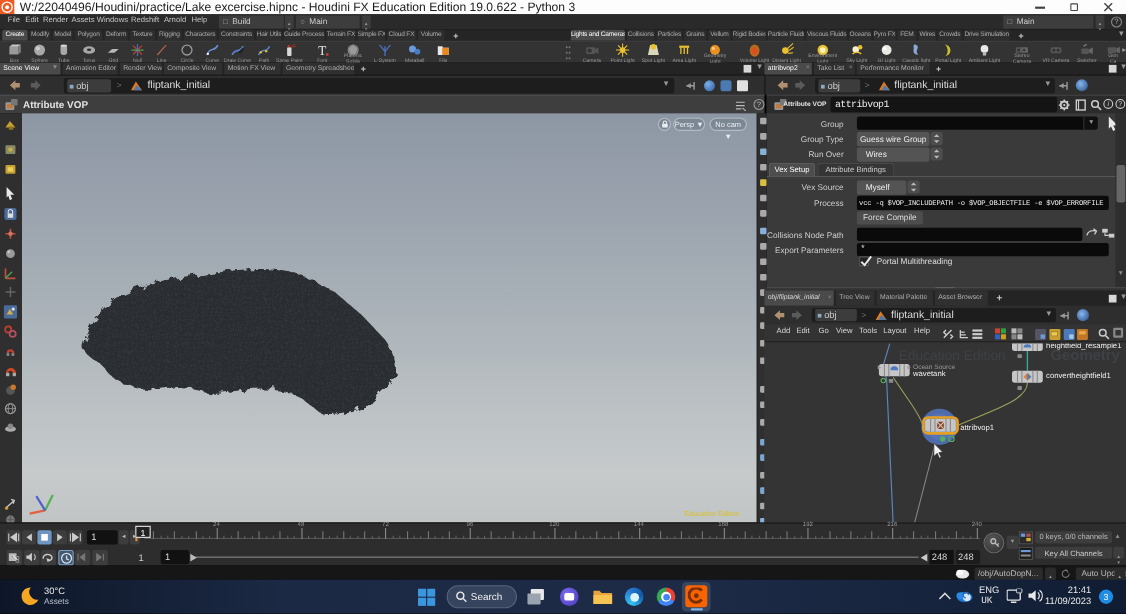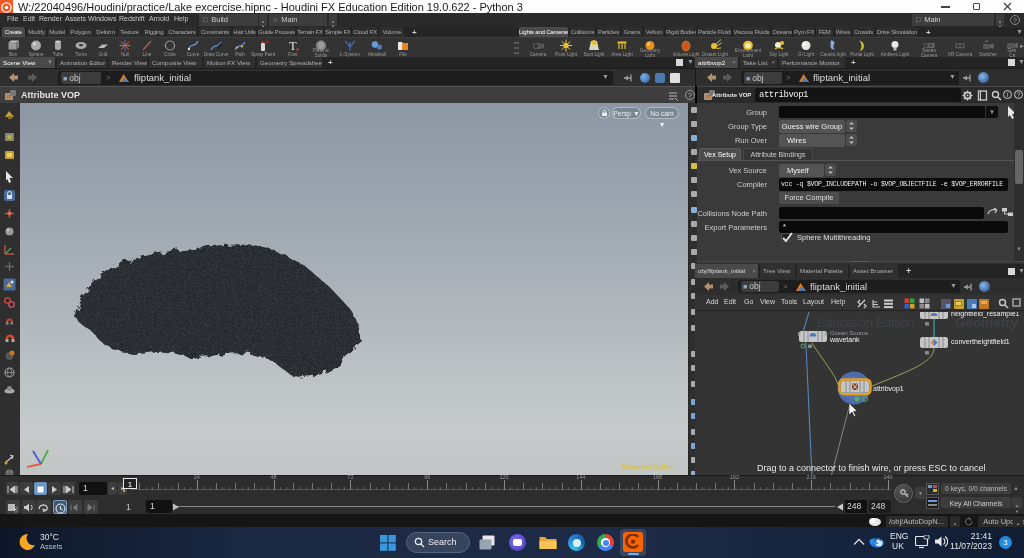--- a/index.html
+++ b/index.html
@@ -530,40 +530,40 @@
       </svg>
 <div class="abs" style="left:0;top:74px;width:327px;height:1px;background:#555;"></div>
 <div class="abs" style="left:2px;top:62px;width:42px;height:12px;background:#4d4d4d;border:1px solid #5a5a5a;border-bottom:none;border-radius:3px 3px 0 0;color:#fff;font-size:7px;text-align:center;line-height:12px;">Vex Setup</div>
 <div class="abs" style="left:46px;top:62px;width:70px;height:12px;background:#353535;border:1px solid #484848;border-bottom:none;border-radius:3px 3px 0 0;color:#ccc;font-size:7px;text-align:center;line-height:12px;">Attribute Bindings</div>
 <div class="abs tx" style="left:0px;top:80px;width:70px;text-align:right;font-size:7.5px;color:#ccc;">Vex Source</div>
 <div class="abs" style="left:82px;top:77.5px;width:45px;height:13px;background:#545454;border-radius:2px;color:#eee;font-size:7.5px;line-height:13px;padding-left:8px;">Myself</div>
 <div class="abs" style="left:128px;top:78px;width:11px;height:12px;background:#4d4d4d;border-radius:2px;"></div>
       <svg class="abs" style="left:128px;top:78px;" width="11" height="12">
         <path d="M5.5,2 L8,4.5 L3,4.5 Z M5.5,10 L3,7.5 L8,7.5 Z" fill="#bbb"></path>
       </svg>
-<div class="abs tx" style="left:0px;top:94px;width:70px;text-align:right;font-size:7.5px;color:#ccc;">Compiler</div>
+<div class="abs tx" style="left:0px;top:94px;width:70px;text-align:right;font-size:7.5px;color:#ccc;">Process</div>
 <div class="abs tx" style="left:82px;top:91.5px;width:229px;height:13px;background:#0a0a0a;border-radius:2px;color:#f0f0f0;font-size:6.5px;font-family:'Liberation Mono',monospace;line-height:13px;padding-left:2px;letter-spacing:-0.2px;">vcc -q $VOP_INCLUDEPATH -o $VOP_OBJECTFILE -e $VOP_ERRORFILE</div>
 <div class="abs" style="left:82px;top:105.5px;width:60px;height:12px;background:#4d4d4d;border-radius:2px;color:#ddd;font-size:7.5px;text-align:center;line-height:12px;">Force Compile</div>
 <div class="abs tx" style="left:0px;top:123px;width:70px;text-align:right;font-size:7.5px;color:#ccc;">Collisions Node Path</div>
 <div class="abs" style="left:82px;top:120.5px;width:205px;height:12px;background:#0a0a0a;border-radius:2px;"></div>
 <svg class="abs" style="left:290px;top:121px;" width="12" height="10">
         <path d="M1,7 C2,3 6,2 10,3 M10,3 L7,1 M10,3 L8,6" stroke="#ccc" stroke-width="1.2" fill="none"></path>
       </svg>
 <svg class="abs" style="left:304px;top:120px;" width="13" height="12">
         <rect x="1" y="2" width="5" height="3.5" fill="#ccc"></rect>
         <rect x="7" y="6.5" width="5" height="3.5" fill="#ccc"></rect>
         <path d="M3.5,5.5 L3.5,8 L7,8" stroke="#ccc" fill="none"></path>
       </svg>
 <div class="abs tx" style="left:0px;top:137px;width:70px;text-align:right;font-size:7.5px;color:#ccc;">Export Parameters</div>
 <div class="abs" style="left:82px;top:134.5px;width:229px;height:12px;background:#0a0a0a;border-radius:2px;color:#eee;font-size:8px;font-family:'Liberation Mono',monospace;line-height:12px;padding-left:3px;">*</div>
 <div class="abs" style="left:84px;top:147px;width:9px;height:9px;background:#222;border:1px solid #555;border-radius:1px;"></div>
 <svg class="abs" style="left:85px;top:146px;" width="11" height="11">
         <path d="M1,6 L4,9 L10,1" stroke="#e8e8e8" stroke-width="1.8" fill="none"></path>
       </svg>
-<div class="abs tx" style="left:100px;top:146.5px;font-size:7.5px;color:#ddd;">Sphere Multithreading</div>
+<div class="abs tx" style="left:100px;top:146.5px;font-size:7.5px;color:#ddd;">Portal Multithreading</div>
 <div class="abs" style="left:317px;top:17px;width:10px;height:159px;background:#2e2e2e;"></div>
 <div class="abs" style="left:318px;top:64px;width:8px;height:34px;background:#666;border-radius:2px;"></div>
 <div class="abs tx" style="left:319px;top:160px;color:#888;font-size:6px;">▼</div>
 </div>
 <div class="abs" style="left:697px;top:261px;width:327px;height:2px;background:#4a4a4a;"></div>
 <div class="abs" style="left:850px;top:260.5px;width:18px;height:3px;background:#5e5e5e;border-radius:1px;"></div>
 <div class="abs" style="left:695px;top:262px;width:329px;height:215px;background:#343434;">
 <div class="abs" style="left:0;top:2px;width:329px;height:14px;background:#242424;">
 <div class="abs tx" style="left:0px;top:0px;width:63px;height:14px;background:#4a4a4a;color:#ddd;font-size:6.2px;line-height:14px;padding-left:3px;overflow:hidden;font-style:italic;">obj/fliptank_initial<span style="float:right;margin-right:2px;color:#888;font-size:6px;font-style:normal;">×</span></div>
 <div class="abs tx" style="left:65px;top:0px;width:35px;height:14px;background:#303030;color:#b0b0b0;font-size:6.2px;line-height:14px;padding-left:3px;overflow:hidden;">Tree View</div>
@@ -689,21 +689,20 @@
     <rect x="0" y="0" width="28" height="11.5" rx="2.5" fill="#c6c6c6"></rect>
     <path d="M5,0 L5,11.5 M9,0 L9,11.5 M19,0 L19,11.5 M23,0 L23,11.5" stroke="#8a8a8a" stroke-width="1"></path>
     <path d="M11,2.5 L17,2.5 L17,9 L11,9 Z" fill="#7a4030"></path>
     <path d="M11,2.5 L17,9 M17,2.5 L11,9" stroke="#e8d0b0" stroke-width="1"></path>
   </g>
   <text x="178" y="79" font-size="7" fill="#f0f0f0">attribvop1</text>
   <circle cx="162" cy="87" r="2.4" fill="#58b058"></circle>
   <circle cx="170" cy="87" r="2.4" fill="none" stroke="#58b058" stroke-width="1"></circle>
   <path d="M154,91 L154,103 L157,100 L159,104.5 L160.7,103.7 L158.5,99.5 L162,99 Z" fill="#f8f8f8" stroke="#222" stroke-width="0.6"></path>
 </svg>
-<div class="abs tx" style="left:62px;top:151px;font-size:9px;color:#e8e8e8;">Drag to a connector to finish wire, or press ESC to cancel</div>
 </div>
 </div>
 <div class="abs" style="left:0;top:475px;width:1024px;height:39px;background:#2d2d2d;border-top:1px solid #191919;">
 <div class="abs" style="left:6px;top:6px;width:13px;height:13px;background:#3d3d3d;border-radius:2px;"><svg width="13" height="13">
           <path d="M2,3 L2,10 M9,3 L4,6.5 L9,10 Z M11,3 L11,10" stroke="#ccc" stroke-width="1" fill="#ccc"></path>
         </svg></div>
 <div class="abs" style="left:20px;top:6px;width:13px;height:13px;background:#3d3d3d;border-radius:2px;"><svg width="13" height="13">
           <path d="M9,3 L4,6.5 L9,10 Z" fill="#ccc"></path>
         </svg></div>
 <div class="abs" style="left:34px;top:6px;width:13px;height:13px;background:#6f96c2;border-radius:2px;"><svg width="13" height="13">
@@ -970,26 +969,26 @@
 <svg class="abs" style="left:853px;top:11px;" width="12" height="8">
         <path d="M1,6.5 L6,1.5 L11,6.5" stroke="#d8d8d8" stroke-width="1.4" fill="none"></path>
       </svg>
 <svg class="abs" style="left:868px;top:9px;" width="17" height="12">
         <ellipse cx="9" cy="7" rx="7" ry="4.5" fill="#1e77d3"></ellipse>
         <ellipse cx="5.5" cy="5.5" rx="4" ry="3" fill="#2a8ae8"></ellipse>
         <circle cx="11" cy="7" r="3.5" fill="#d8e8f8"></circle>
         <path d="M10,7.5 A2.5,2.5 0 1 1 12.5,5" fill="none" stroke="#2a6ab0" stroke-width="1.2"></path>
       </svg>
 <div class="abs tx" style="left:890px;top:4px;font-size:8.5px;color:#e8e8e8;">ENG</div>
-<div class="abs tx" style="left:892px;top:14px;font-size:8.5px;color:#e8e8e8;">UK</div>
+<div class="abs tx" style="left:892px;top:14px;font-size:8.5px;color:#e8e8e8;font-family:Liberation Mono, monospace;">UK</div>
 <svg class="abs" style="left:915px;top:8px;" width="15" height="14">
         <rect x="0.5" y="1.5" width="12" height="9" rx="1" fill="none" stroke="#e8e8e8" stroke-width="1.2"></rect>
         <rect x="9" y="0" width="5" height="4" rx="1" fill="#1d2b47" stroke="#e8e8e8" stroke-width="0.8"></rect>
         <path d="M4,12.5 L9,12.5" stroke="#e8e8e8" stroke-width="1.2"></path>
       </svg>
 <svg class="abs" style="left:934px;top:8px;" width="14" height="13">
         <path d="M1,4.5 L4,4.5 L7.5,1.5 L7.5,11.5 L4,8.5 L1,8.5 Z" fill="#e8e8e8"></path>
         <path d="M9.5,3.5 A4,4 0 0 1 9.5,9.5 M11,1.5 A6,6 0 0 1 11,11.5" stroke="#e8e8e8" stroke-width="1.1" fill="none"></path>
       </svg>
 <div class="abs tx" style="left:958px;top:4px;width:34px;text-align:right;font-size:8.5px;color:#e8e8e8;">21:41</div>
-<div class="abs tx" style="left:942px;top:14px;width:50px;text-align:right;font-size:8.5px;color:#e8e8e8;">11/07/2023</div>
+<div class="abs tx" style="left:942px;top:14px;width:50px;text-align:right;font-size:8.5px;color:#e8e8e8;">11/09/2023</div>
 <div class="abs" style="left:999px;top:9px;width:13px;height:13px;border-radius:7px;background:#1e8ce3;color:#fff;font-size:8px;text-align:center;line-height:13px;">3</div>
 </div>
 </div>
 </body></html>

